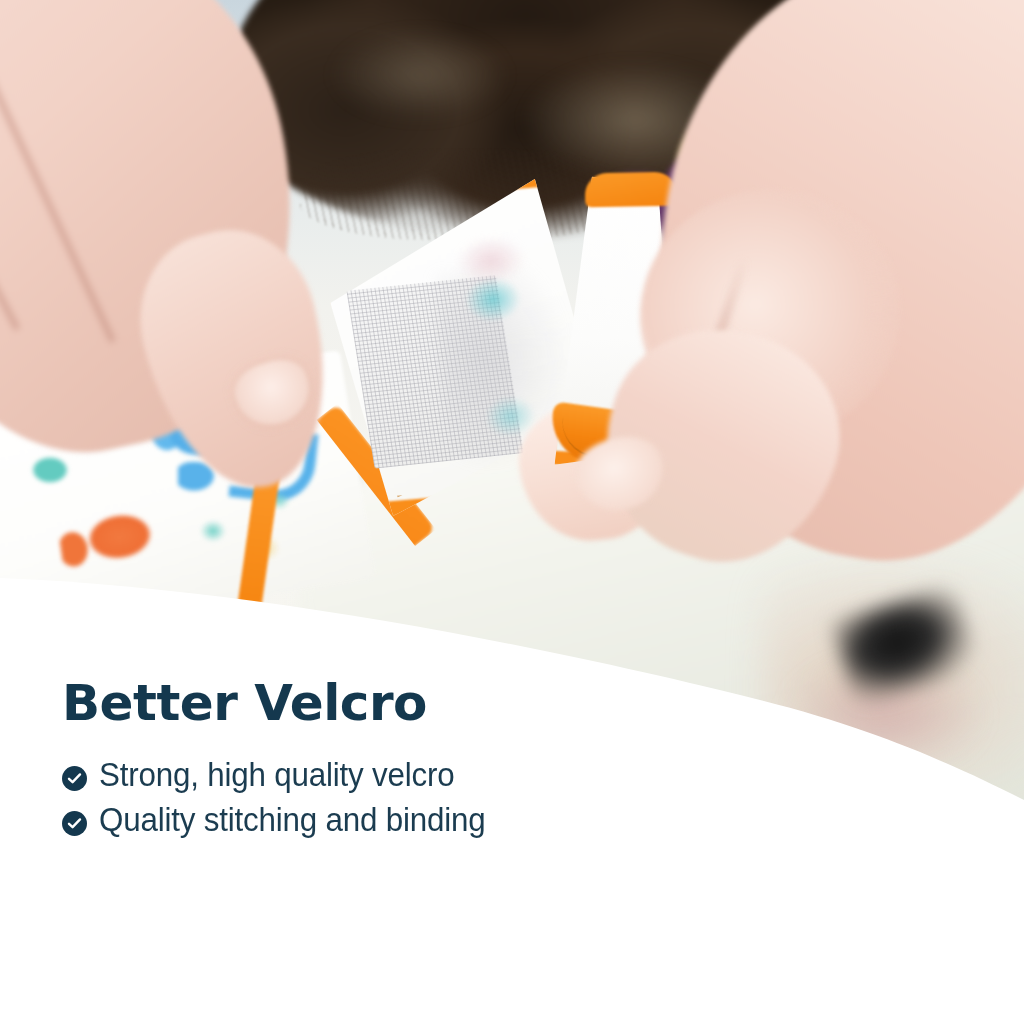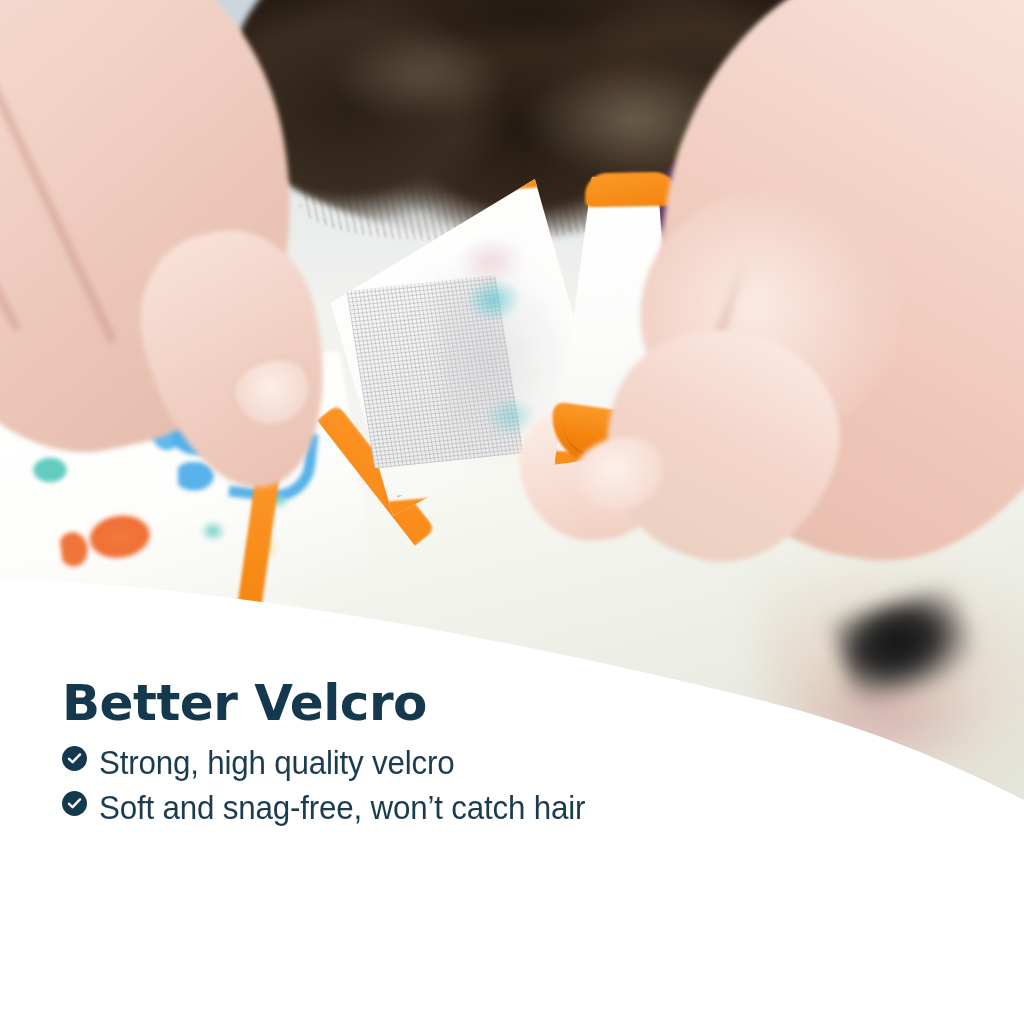--- a/index.html
+++ b/index.html
@@ -332,21 +332,21 @@
     font-size:50px;
     line-height:1;
     letter-spacing:-0.5px;
     color:#14384e;
     white-space:nowrap;
   }
   .bullets{
     position:absolute;left:62px;top:746px;width:900px;
   }
   .bullet{
-    display:flex;align-items:flex-start;
+    display:flex;align-items:flex-end;
     height:45px;
   }
   .check{
     flex:0 0 auto;width:25px;height:25px;border-radius:50%;
     background:#14384e;position:relative;margin-right:12px;
   }
   .check svg{position:absolute;left:5px;top:5px;}
   .btext{
     font-family:"Liberation Sans", sans-serif;
     font-size:33px;
@@ -441,28 +441,28 @@
 
       <div class="bullet">
         <span class="check">
           <svg width="15" height="15" viewBox="0 0 15 15">
               <path d="M2 7.8 L5.6 11.2 L13 3.4" stroke="#ffffff" stroke-width="2.4" fill="none" stroke-linecap="round" stroke-linejoin="round"></path>
             </svg>
         </span>
         <span class="btext">Strong, high quality velcro</span>
       </div>
 
-
-
-
       <div class="bullet">
         <span class="check">
           <svg width="15" height="15" viewBox="0 0 15 15">
               <path d="M2 7.8 L5.6 11.2 L13 3.4" stroke="#ffffff" stroke-width="2.4" fill="none" stroke-linecap="round" stroke-linejoin="round"></path>
             </svg>
         </span>
-        <span class="btext">Soft and snag-free, won’t catch hair</span>
+        <span class="btext">Quality stitching and binding</span>
       </div>
+
+
+
 
     </div>
   </div>
 
 </div>
 
 </body></html>

